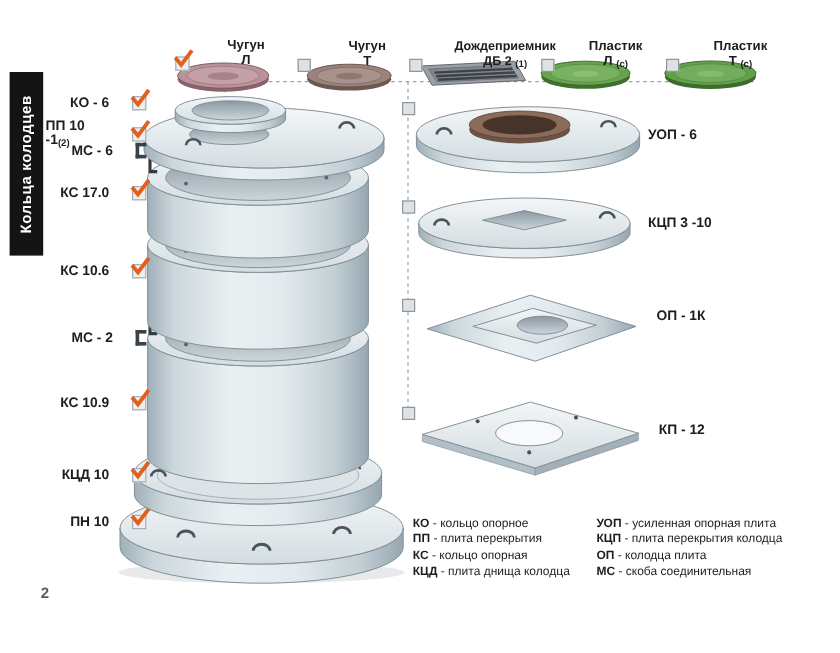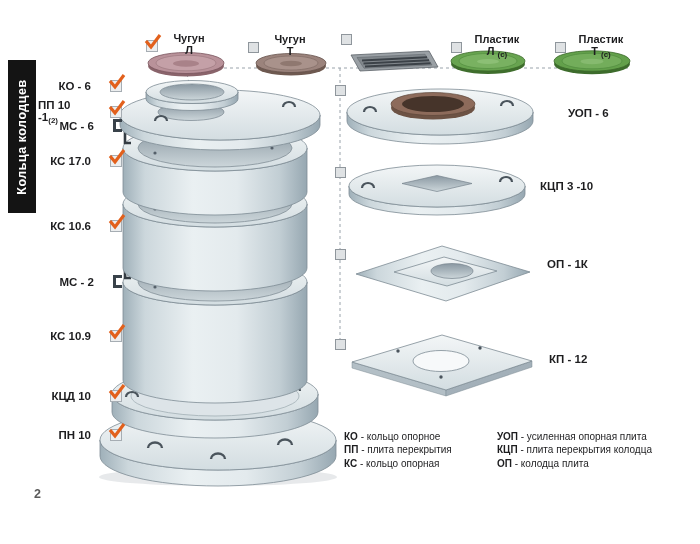--- a/index.html
+++ b/index.html
@@ -21,21 +21,21 @@
   
   .icon-box{position:relative;width:10px;height:10px;background:#eceeef;border:1px solid #a6adb3;flex:none;}
   .icon-box svg{position:absolute;left:-3px;top:-8px;overflow:visible;}
   
   .sqi{width:9px;height:9px;background:#dfe2e4;border:1px solid #8f969c;flex:none;margin-top:1px;}
   
   .icon-bracket{width:9px;height:13px;border:3px solid #39424a;border-right:none;
                 box-sizing:border-box;flex:none;background:transparent;}
 
   
-  .trow{position:absolute;display:flex;gap:5px;align-items:center;}
+  .trow{position:absolute;display:flex;gap:21px;align-items:flex-end;}
   .tlabel{text-align:center;font-weight:bold;font-size:11px;line-height:12px;}
   .tlabel.narrowfit{font-size:10.5px;}
 
   
   .plabel{position:absolute;font-weight:bold;font-size:11.5px;white-space:nowrap;}
 
   
   .sq{position:absolute;width:9px;height:9px;background:#dfe2e4;border:1px solid #8f969c;}
 
   
@@ -238,20 +238,24 @@
   </div>
   <div class="trow" style="left:248px;top:33px">
     <span class="sqi"></span>
     <div class="tlabel" style="width:52px">
       <div>Чугун</div>
       <div><span>Т</span><span class="sub"></span></div>
     </div>
   </div>
   <div class="trow" style="left:341px;top:33px">
     <span class="sqi"></span>
+    <div class="tlabel narrowfit" style="width:96px">
+      <div>Дождеприемник</div>
+      <div><span>ДБ 2</span> <span class="sub">(1)</span></div>
+    </div>
   </div>
   <div class="trow" style="left:451px;top:33px">
     <span class="sqi"></span>
     <div class="tlabel" style="width:60px">
       <div>Пластик</div>
       <div><span>Л</span> <span class="sub">(с)</span></div>
     </div>
   </div>
   <div class="trow" style="left:555px;top:33px">
     <span class="sqi"></span>
@@ -324,31 +328,33 @@
           <path d="M2 8 L7 14 L16 2" stroke="#e2601c" stroke-width="3.2" fill="none"></path>
         </svg>
     </span>
   </div>
 
   <div class="sq" style="left:335px;top:85px"></div>
   <div class="sq" style="left:335px;top:167px"></div>
   <div class="sq" style="left:335px;top:249px"></div>
   <div class="sq" style="left:335px;top:339px"></div>
 
-  <div class="plabel" style="left:568px;top:107px">УОП - 6</div>
+  <div class="plabel" style="left:540px;top:107px">УОП - 6</div>
   <div class="plabel" style="left:540px;top:180px">КЦП 3 -10</div>
   <div class="plabel" style="left:547px;top:258px">ОП - 1К</div>
   <div class="plabel" style="left:549px;top:353px">КП - 12</div>
 
   <div class="legend" style="left:344px;top:430px">
     <div><b>КО</b> <span>- кольцо опорное</span></div>
     <div><b>ПП</b> <span>- плита перекрытия</span></div>
     <div><b>КС</b> <span>- кольцо опорная</span></div>
+    <div><b>КЦД</b> <span>- плита днища колодца</span></div>
   </div>
   <div class="legend" style="left:497px;top:430px">
     <div><b>УОП</b> <span>- усиленная опорная плита</span></div>
     <div><b>КЦП</b> <span>- плита перекрытия колодца</span></div>
     <div><b>ОП</b> <span>- колодца плита</span></div>
+    <div><b>МС</b> <span>- скоба соединительная</span></div>
   </div>
 
   <div class="pagenum">2</div>
 
 </div>
 
 </body></html>

